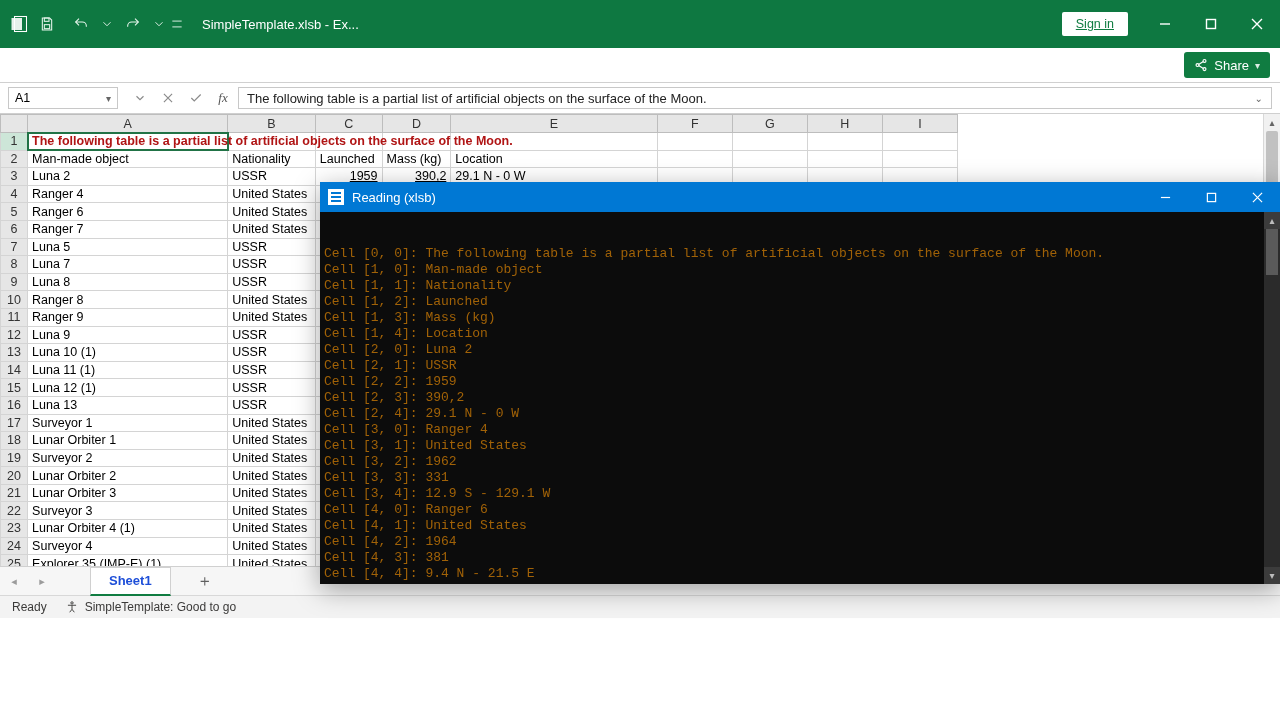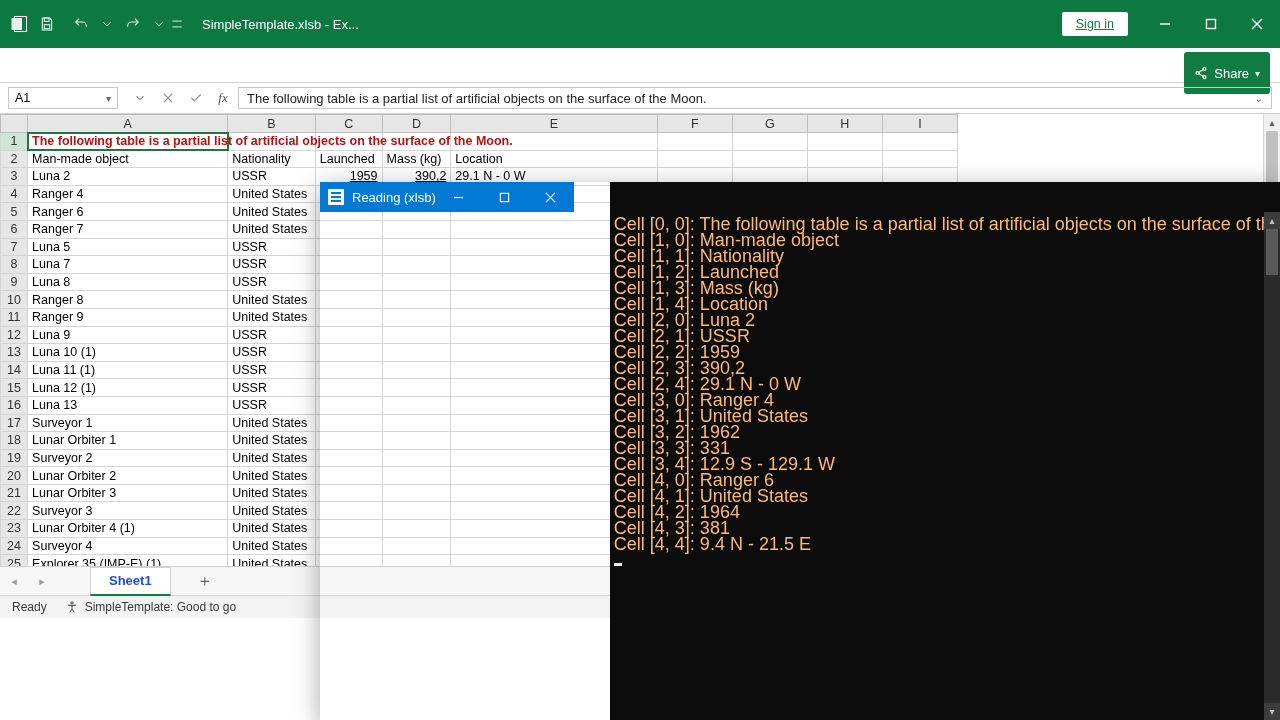--- a/index.html
+++ b/index.html
@@ -23,21 +23,21 @@
   .tb-search{margin-left:28px;width:256px;height:30px;background:#2f9a62;border-radius:3px;display:flex;align-items:center;padding:0 10px;gap:8px;color:#cfe9db;}
   .tb-search svg{width:16px;height:16px;stroke:#cfe9db;fill:none;stroke-width:2;}
   .tb-spacer{flex:1;}
   .signin{background:#fff;color:var(--excel-green);height:24px;padding:0 14px;border-radius:2px;display:flex;align-items:center;font-size:12.5px;margin-right:14px;text-decoration:underline;}
   .winctrl{width:46px;height:48px;display:flex;align-items:center;justify-content:center;}
   .winctrl svg{width:12px;height:12px;stroke:#fff;fill:none;stroke-width:1.4;}
   
   .ribbon{height:34px;display:flex;align-items:stretch;border-bottom:1px solid #d0d0d0;background:#ffffff;}
   .ribbon-tab{padding:0 14px;display:flex;align-items:center;color:#3b3a39;font-size:13.5px;}
   .ribbon-spacer{flex:1;}
-  .share-btn{margin:4px 10px 4px 0;background:var(--excel-green);color:#fff;height:42px;border-radius:3px;display:flex;align-items:center;gap:6px;padding:0 10px;font-size:13px;}
+  .share-btn{margin:4px 10px 4px 0;background:var(--excel-green);color:#fff;height:26px;border-radius:3px;display:flex;align-items:center;gap:6px;padding:0 10px;font-size:13px;}
   .share-btn .chev{font-size:10px;opacity:.85;}
   
   .formulabar{height:30px;display:flex;align-items:stretch;border-bottom:1px solid #cfcfcf;}
   .namebox{width:96px;border:1px solid #c8c8c8;margin:4px 6px 4px 8px;display:flex;align-items:center;padding:0 6px;font-size:12.5px;justify-content:space-between;}
   .namebox .chev{font-size:10px;color:#666;}
   .fxbtns{display:flex;align-items:center;gap:4px;margin:4px 4px;}
   .fxbtn{width:22px;height:22px;display:flex;align-items:center;justify-content:center;color:#8a8a8a;border:1px solid transparent;}
   .fxbtn svg{width:14px;height:14px;stroke:#8a8a8a;fill:none;stroke-width:2;}
   .fxlabel{font-style:italic;font-family:"Segoe UI","Times New Roman",serif;color:#555;width:20px;text-align:center;}
   .formula-input{flex:1;border:1px solid #c8c8c8;margin:4px 8px 4px 0;display:flex;align-items:center;padding:0 8px;font-size:13px;color:#222;justify-content:space-between;}
@@ -65,28 +65,28 @@
   .vscroll .track{position:absolute;top:17px;bottom:17px;left:2px;right:2px;}
   .vscroll .thumb{position:absolute;top:0;height:54px;left:0;right:0;background:#c1c1c1;border-radius:2px;}
   
   .sheettabs{height:28px;border-top:1px solid #d0d0d0;display:flex;align-items:center;background:#f6f6f6;}
   .st-nav{width:28px;height:28px;display:flex;align-items:center;justify-content:center;color:#9b9b9b;font-size:11px;}
   .st-tab{height:26px;padding:0 18px;display:flex;align-items:center;background:#fff;border:1px solid #d0d0d0;border-bottom:2px solid var(--excel-green);color:#1d4ed8;font-weight:600;margin-left:34px;}
   .st-add{width:32px;display:flex;align-items:center;justify-content:center;color:#5f5f5f;font-size:16px;margin-left:18px;}
   .statusbar{height:22px;background:#f3f3f3;border-top:1px solid #d8d8d8;display:flex;align-items:center;padding:0 12px;gap:18px;font-size:12px;color:#3b3a39;}
   .statusbar .acc{display:flex;align-items:center;gap:6px;}
   
-  .term-window{position:absolute;left:320px;top:182px;width:960px;height:538px;box-shadow:0 6px 24px rgba(0,0,0,.35);display:flex;flex-direction:row;gap:36px;}
+  .term-window{position:absolute;left:320px;top:182px;width:960px;height:402px;box-shadow:0 6px 24px rgba(0,0,0,.35);display:flex;flex-direction:column;}
   .term-title{height:30px;background:var(--blue-title);display:flex;align-items:center;color:#fff;padding-left:8px;font-size:13px;}
   .term-title .ico{width:16px;height:16px;background:#fff;margin-right:8px;display:flex;align-items:center;justify-content:center;}
   .term-title .ico::after{content:"";width:10px;height:2px;background:var(--blue-title);box-shadow:0 -4px 0 var(--blue-title),0 4px 0 var(--blue-title);}
   .term-title .spacer{flex:1;}
   .term-ctrl{width:46px;height:30px;display:flex;align-items:center;justify-content:center;}
   .term-ctrl svg{width:11px;height:11px;stroke:#fff;fill:none;stroke-width:1.3;}
-  .term-body{flex:1;background:#0c0c0c;color:#fdba74;font-family:Liberation Sans, sans-serif;font-size:18px;line-height:16px;padding:34px 4px 4px 4px;white-space:pre;overflow:hidden;position:relative;}
+  .term-body{flex:1;background:#0c0c0c;color:#a16207;font-family:Liberation Mono, monospace;font-size:13px;line-height:16px;padding:34px 4px 4px 4px;white-space:pre;overflow:hidden;position:relative;}
   .term-vscroll{position:absolute;right:0;top:30px;bottom:0;width:16px;background:#2b2b2b;}
   .term-vscroll .arrow{height:17px;display:flex;align-items:center;justify-content:center;color:#bdbdbd;font-size:10px;background:#3c3c3c;}
   .term-vscroll .thumb{position:absolute;top:17px;height:46px;left:2px;right:2px;background:#5a5a5a;}
   .cursor{display:inline-block;width:8px;height:3px;background:#eaeaea;vertical-align:baseline;margin-top:2px;}
 </style>
 </head>
 <body>
 
 <div class="titlebar">
   <div class="tb-left">

